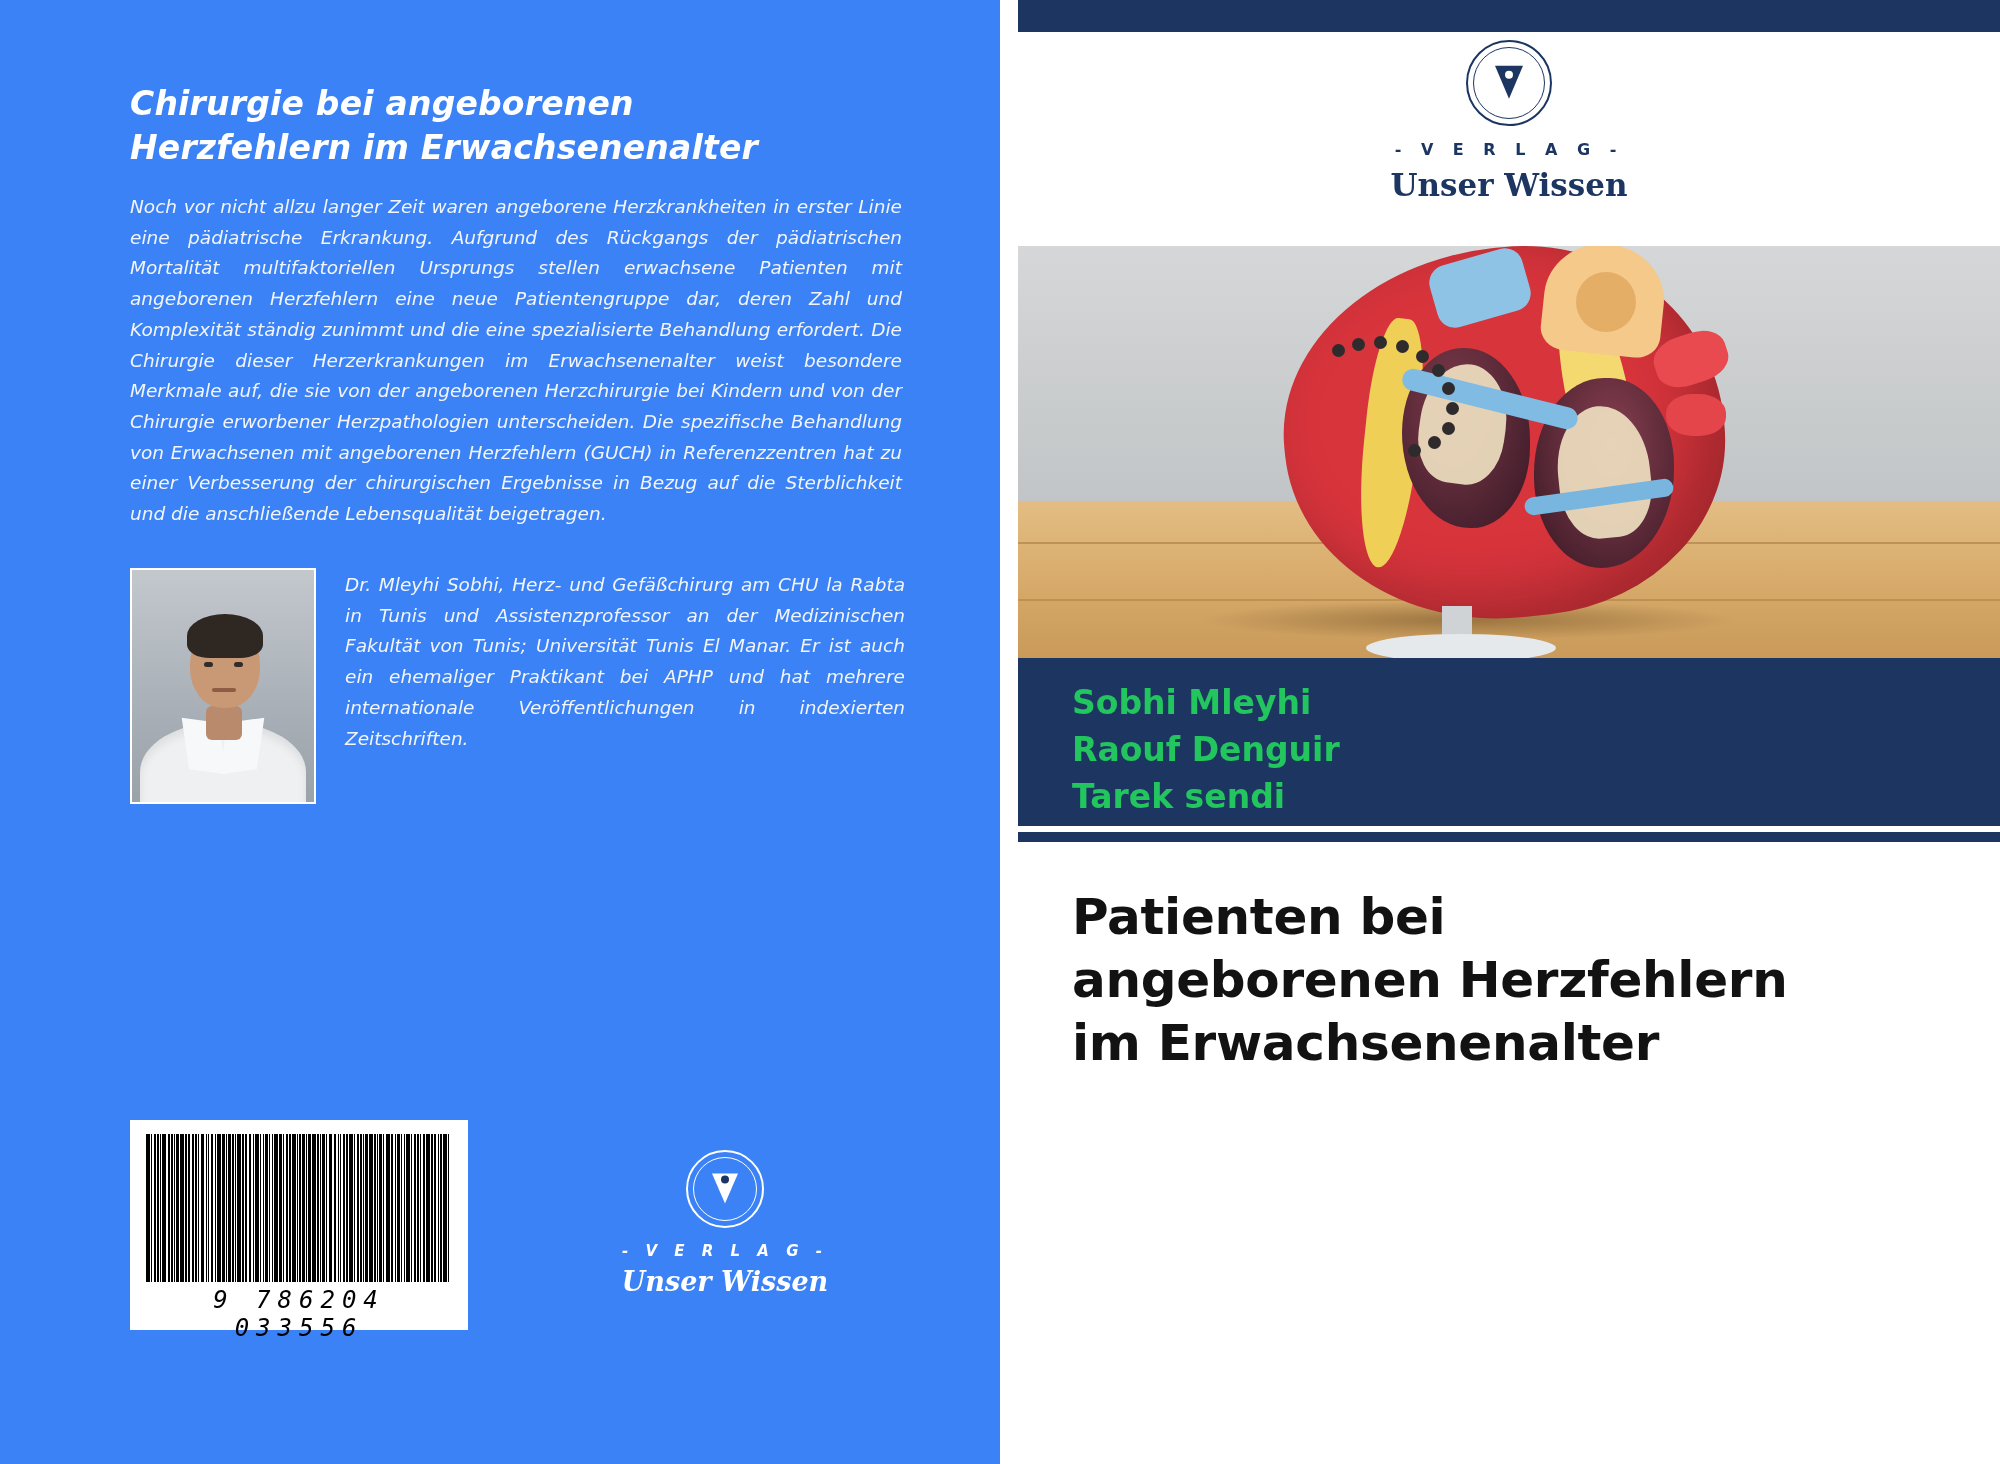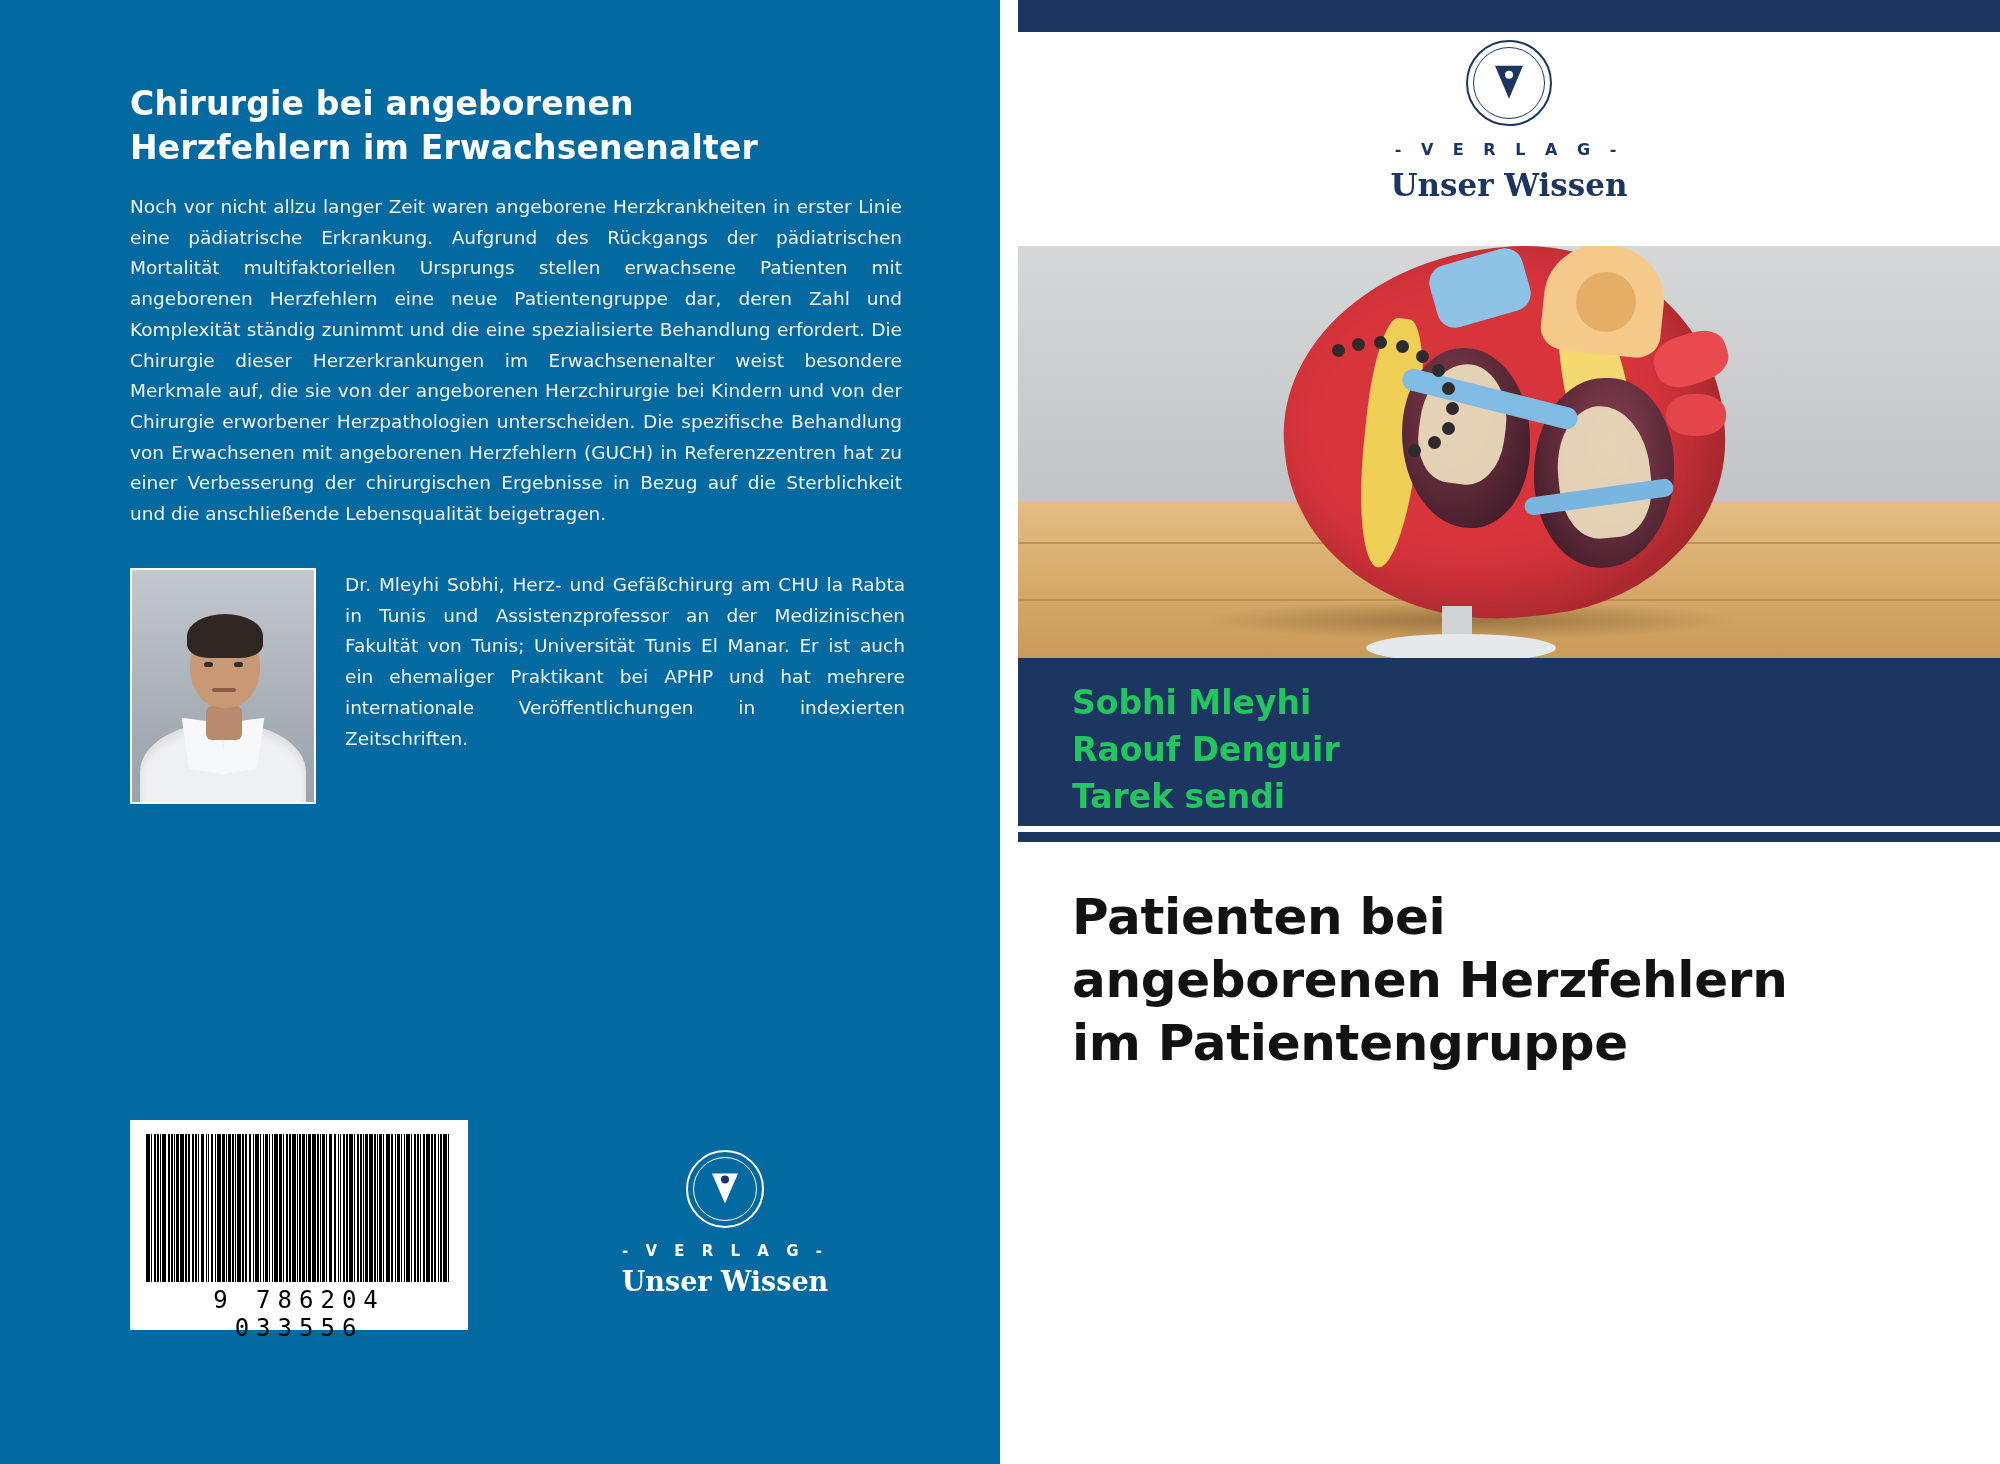--- a/index.html
+++ b/index.html
@@ -20,21 +20,22 @@
     background: #ffffff;
   }
 
   
   .back-cover {
     position: absolute;
     left: 0;
     top: 0;
     width: 1000px;
     height: 1464px;
-    background: #0369a1;
+    background: #3b82f6;
+    font-style: italic;
   }
   .back-inner {
     position: absolute;
     left: 130px;
     top: 0;
     width: 780px;
     height: 1464px;
   }
   .back-title {
     position: absolute;
@@ -843,19 +844,19 @@
         <div>Raouf Denguir</div>
         <div>Tarek sendi</div>
       </div>
     </div>
 
     <div class="band-rule"></div>
 
     <div class="front-title">
       <div>Patienten bei</div>
       <div>angeborenen Herzfehlern</div>
-      <div>im Patientengruppe</div>
+      <div>im Erwachsenenalter</div>
     </div>
 
 
   </div>
 
 </div>
 
 </body></html>

